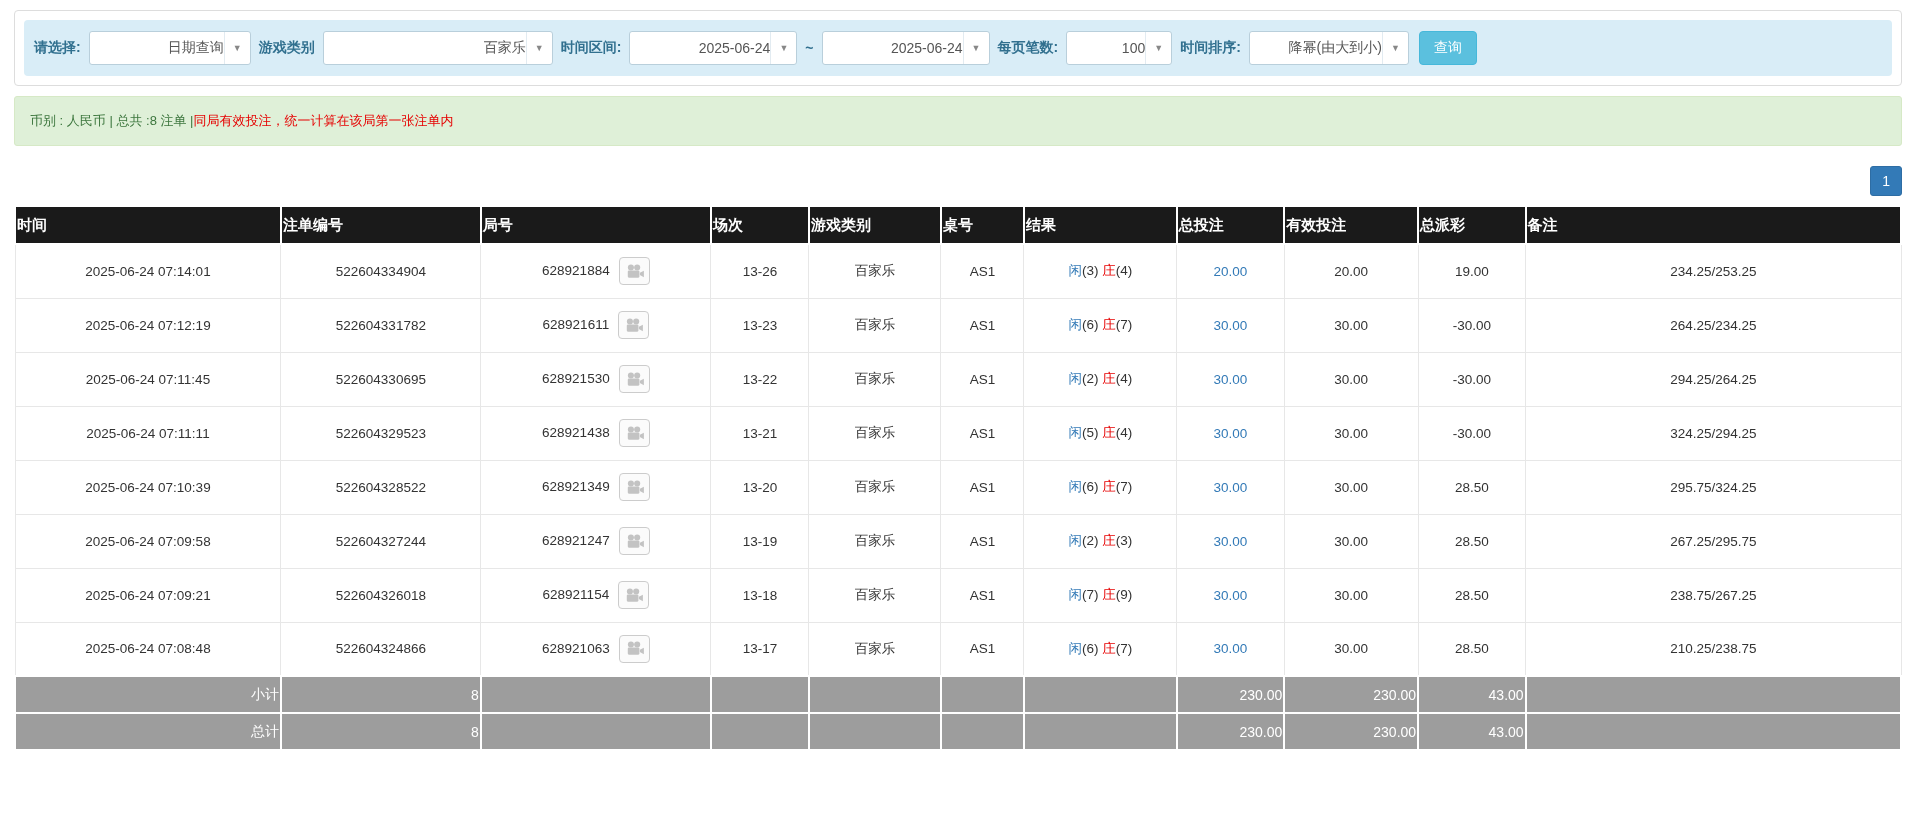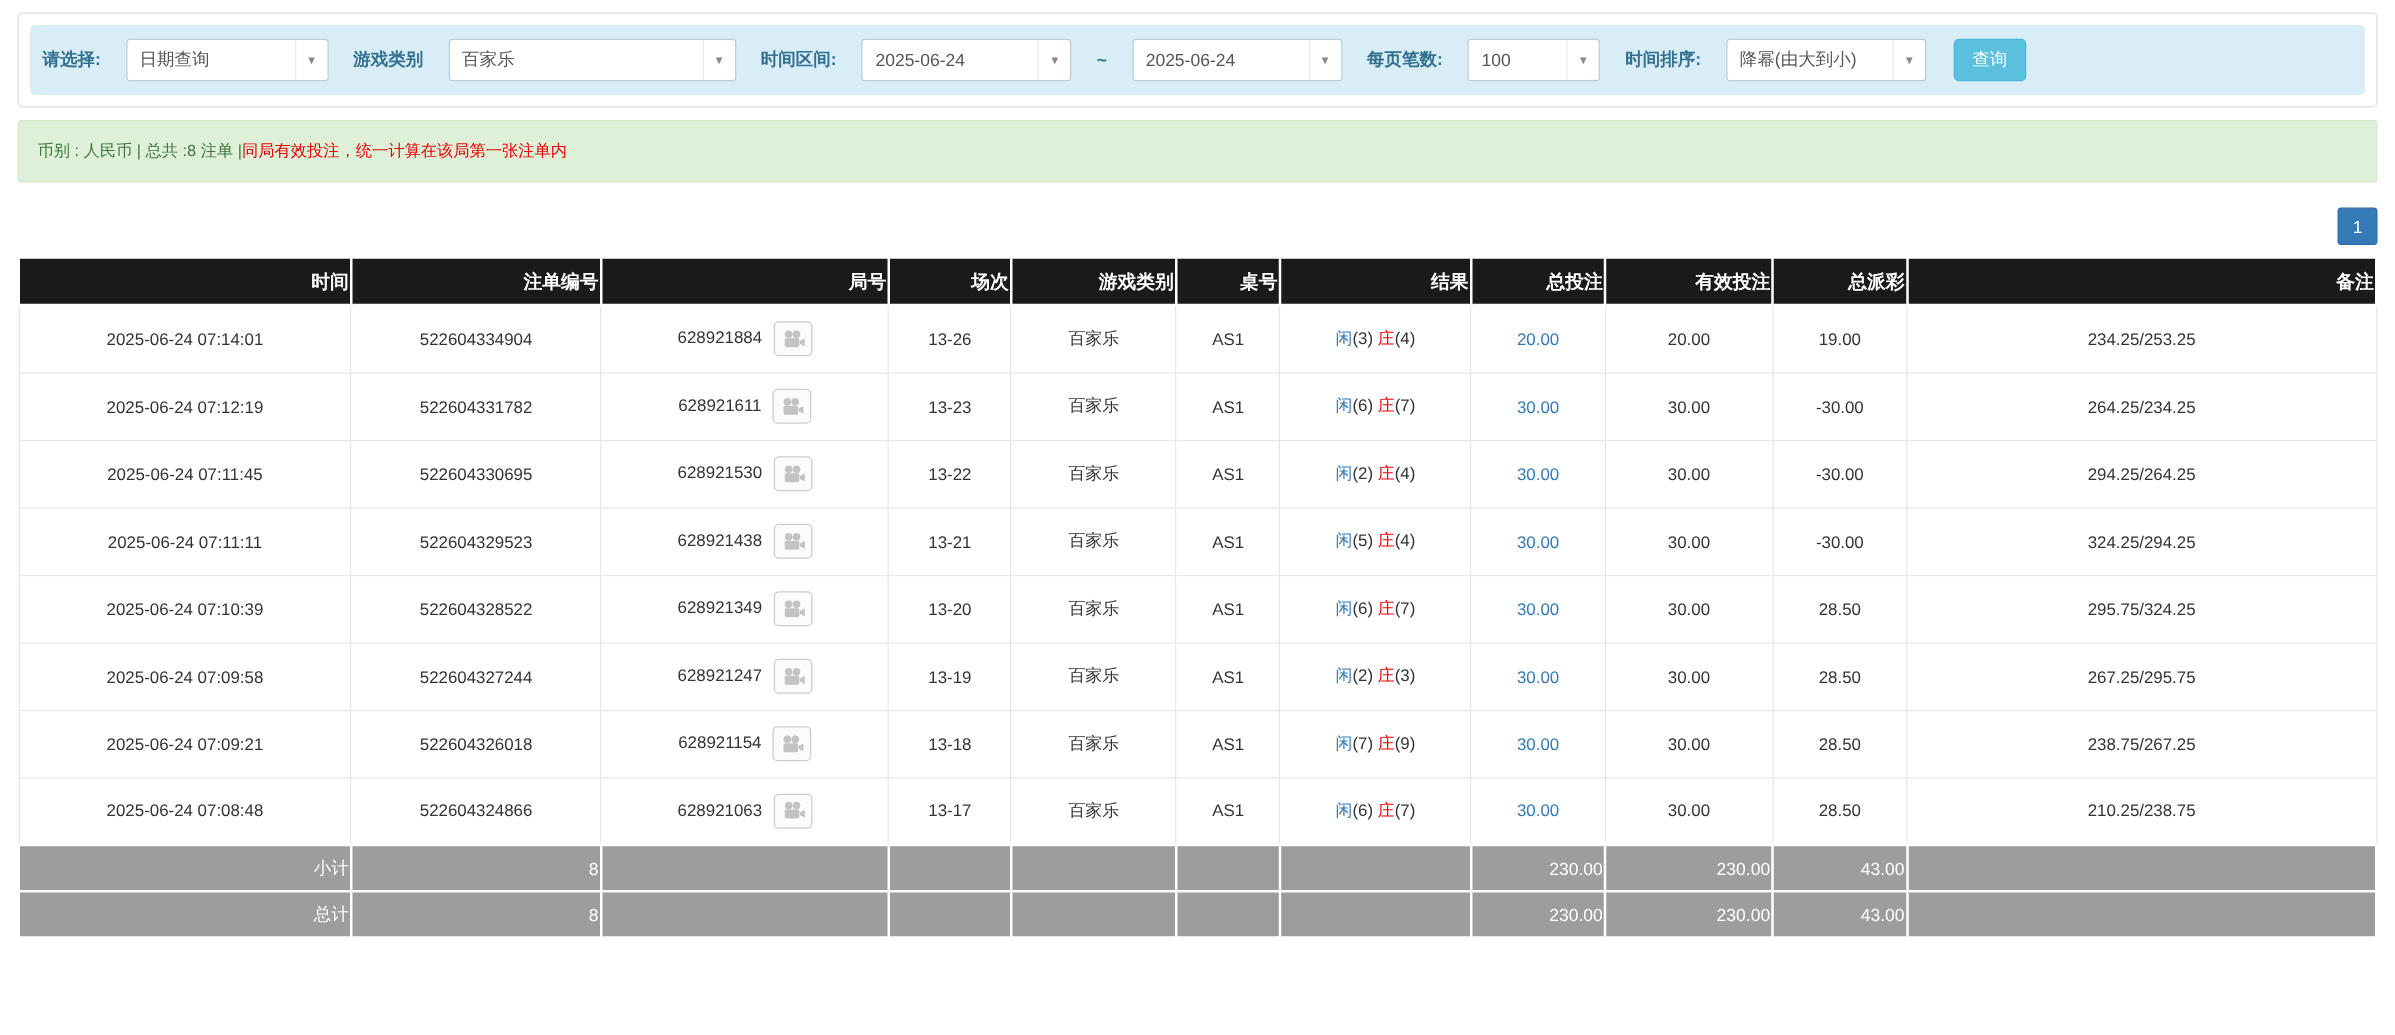--- a/index.html
+++ b/index.html
@@ -8,42 +8,42 @@
     --bar-blue:#d9edf7; --bar-green:#dff0d8;
     --label-blue:#31708f; --green-text:#3c763d;
   }
   *{box-sizing:border-box;}
   html,body{margin:0;padding:0;background:#fff;
     font-family:"Liberation Sans","DejaVu Sans",sans-serif;color:#333;}
   .page{width:1916px;padding:10px 14px 20px;}
   .page-title{font-size:23px;font-weight:400;color:#333;margin:12px 0 10px;}
   .filter-panel{border:1px solid #ddd;border-radius:4px;padding:9px;margin-bottom:10px;}
   .filter-bar{background:var(--bar-blue);border-radius:4px;display:flex;align-items:center;
-    gap:20px;padding:11px 10px;}
+    gap:8px;padding:11px 10px;}
   .flabel{color:var(--label-blue);font-weight:bold;font-size:14px;white-space:nowrap;}
   .select{background:#fff;border:1px solid #b9cfdb;border-radius:3px;height:34px;
-    display:flex;align-items:center;justify-content:space-between;cursor:pointer;flex:0 0 auto;}
+    display:flex;align-items:center;justify-content:flex-end;cursor:pointer;flex:0 0 auto;}
   .select .sel-text{padding-left:10px;font-size:14px;color:#555;white-space:nowrap;overflow:hidden;}
   .select .arrow-box{width:26px;align-self:stretch;display:flex;align-items:center;
     justify-content:center;border-left:1px solid #e2ebf1;color:#888;font-size:9px;flex:0 0 26px;}
   .w-query{width:162px}.w-game{width:230px}.w-date{width:168px}.w-size{width:106px}.w-sort{width:160px}
   .tilde{color:var(--label-blue);font-weight:bold;font-size:14px;}
   .search-btn{background:var(--accent);border:1px solid #46b8da;color:#fff;font-size:14px;
     padding:7px 14px;border-radius:4px;cursor:pointer;margin-left:2px;}
   .summary-bar{background:var(--bar-green);border:1px solid #d6e9c6;border-radius:3px;
     padding:15px;display:flex;justify-content:flex-start;align-items:center;
     font-size:13px;margin-bottom:8px;}
   .summary-left{color:var(--green-text);}
   .summary-right{color:var(--red);}
   .pagination{display:flex;justify-content:flex-end;margin:20px 0 9px;}
   .page-btn{background:#337ab7;border:1px solid #2e6da4;color:#fff;font-size:14px;
     padding:6px 11px;border-radius:3px;cursor:pointer;text-decoration:none;}
   table.records{width:100%;border-collapse:collapse;table-layout:fixed;}
   .records thead th{background:var(--header-bg);color:#fff;font-size:15px;font-weight:bold;
-    height:38px;border:2px solid #fff;text-align:right;}
+    height:38px;border:2px solid #fff;text-align:left;}
   .records tbody td{border:1px solid #e7e7e7;height:54px;text-align:center;
     font-size:13.5px;color:#333;background:#fff;}
   .records tfoot td{background:var(--footer-bg);color:#fff;font-size:14px;height:37px;
     border:2px solid #fff;text-align:right;}
   .result-player{color:var(--link);}
   .result-banker{color:var(--red);}
   .bet-link{color:var(--link);text-decoration:none;cursor:pointer;}
   .neg{color:var(--red);}
   .video-btn{display:inline-flex;align-items:center;justify-content:center;width:31px;height:28px;
     border:1px solid #ccc;border-radius:4px;background:#fbfbfb;margin-left:9px;

